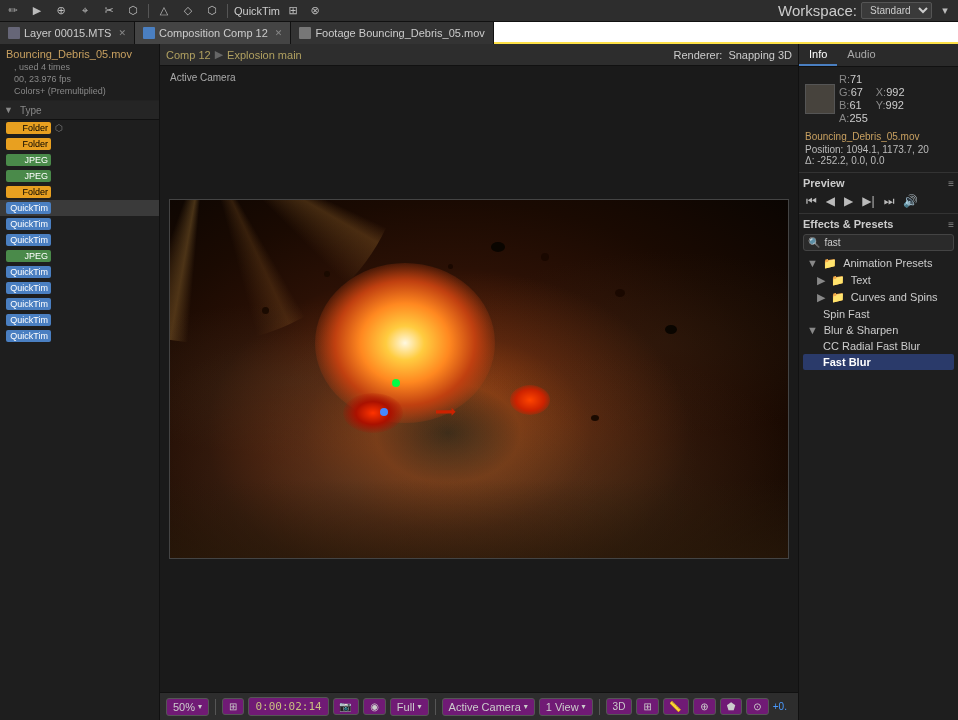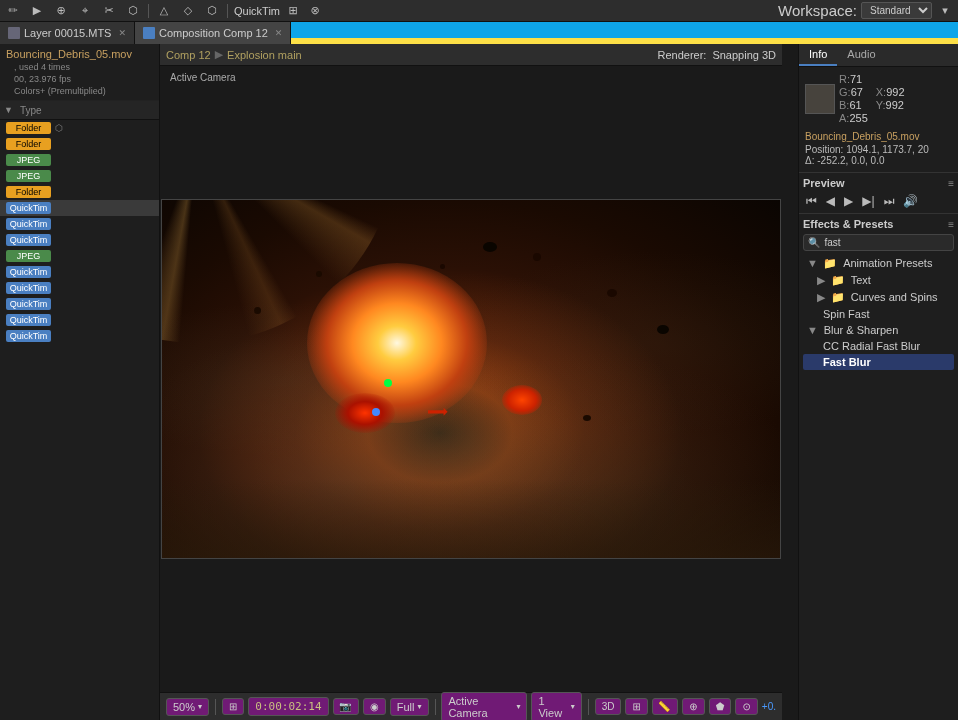--- a/index.html
+++ b/index.html
@@ -16,23 +16,23 @@
       gap: 6px;
     }
     .toolbar-icon { width: 18px; height: 18px; display: flex; align-items: center; justify-content: center; color: #bbb; cursor: pointer; }
     .toolbar-separator { width: 1px; height: 14px; background: #555; }
     .snapping-area { display: flex; align-items: center; gap: 4px; }
     .workspace-area { margin-left: auto; display: flex; align-items: center; gap: 4px; }
 
     
     #tab-bar-row {
       display: flex;
-      background: #0ea5e9;
+      background: #ffffff;
       height: 22px;
-      border-bottom: 6px solid #fde047;
+      border-bottom: 2px solid #fde047;
     }
     .panel-tab {
       display: flex;
       align-items: center;
       padding: 0 8px;
       background: #333;
       border-right: 1px solid #111;
       cursor: pointer;
       gap: 4px;
       height: 22px;
@@ -72,21 +72,21 @@
       padding: 2px 6px;
       gap: 4px;
       cursor: pointer;
     }
     .project-item.selected { background: #3a3a3a; }
     .type-badge {
       font-size: 9px;
       padding: 1px 3px;
       border-radius: 2px;
       min-width: 45px;
-      text-align: center;
+      text-align: right;
     }
     .type-folder { background: #e8a020; color: #000; }
     .type-jpeg { background: #4a8a4a; color: #fff; }
     .type-quicktime { background: #4a7fc1; color: #fff; }
 
     
     #viewport-area {
       flex: 1;
       display: flex;
       flex-direction: column;
@@ -251,21 +251,20 @@
     .timecode { color: #c8c080; font-size: 11px; font-family: monospace; }
 
     
     #right-panel {
       width: 160px;
       background: #1e1e1e;
       border-left: 1px solid #111;
       display: flex;
       flex-direction: column;
       overflow: hidden;
-      margin-left: 16px;
     }
     #info-audio-tabs {
       display: flex;
       background: #2a2a2a;
       border-bottom: 1px solid #111;
     }
     .info-tab {
       padding: 4px 10px;
       cursor: pointer;
       font-size: 11px;
@@ -362,20 +361,24 @@
   <div class="panel-tab">
     <span class="panel-icon layer"></span>
     <span>Layer 00015.MTS</span>
     <span class="close-x">✕</span>
   </div>
   <div class="panel-tab active">
     <span class="panel-icon blue"></span>
     <span>Composition Comp 12</span>
     <span class="close-x">✕</span>
   </div>
+  <div class="panel-tab">
+    <span class="panel-icon footage"></span>
+    <span>Footage Bouncing_Debris_05.mov</span>
+  </div>
 </div>
 
 <div id="main-layout">
 
   <div id="left-panel">
     <div class="file-info">
       <div class="filename">Bouncing_Debris_05.mov</div>
       <div class="file-details">, used 4 times</div>
       <div class="file-details">00, 23.976 fps</div>
       <div class="file-details">Colors+ (Premultiplied)</div>

